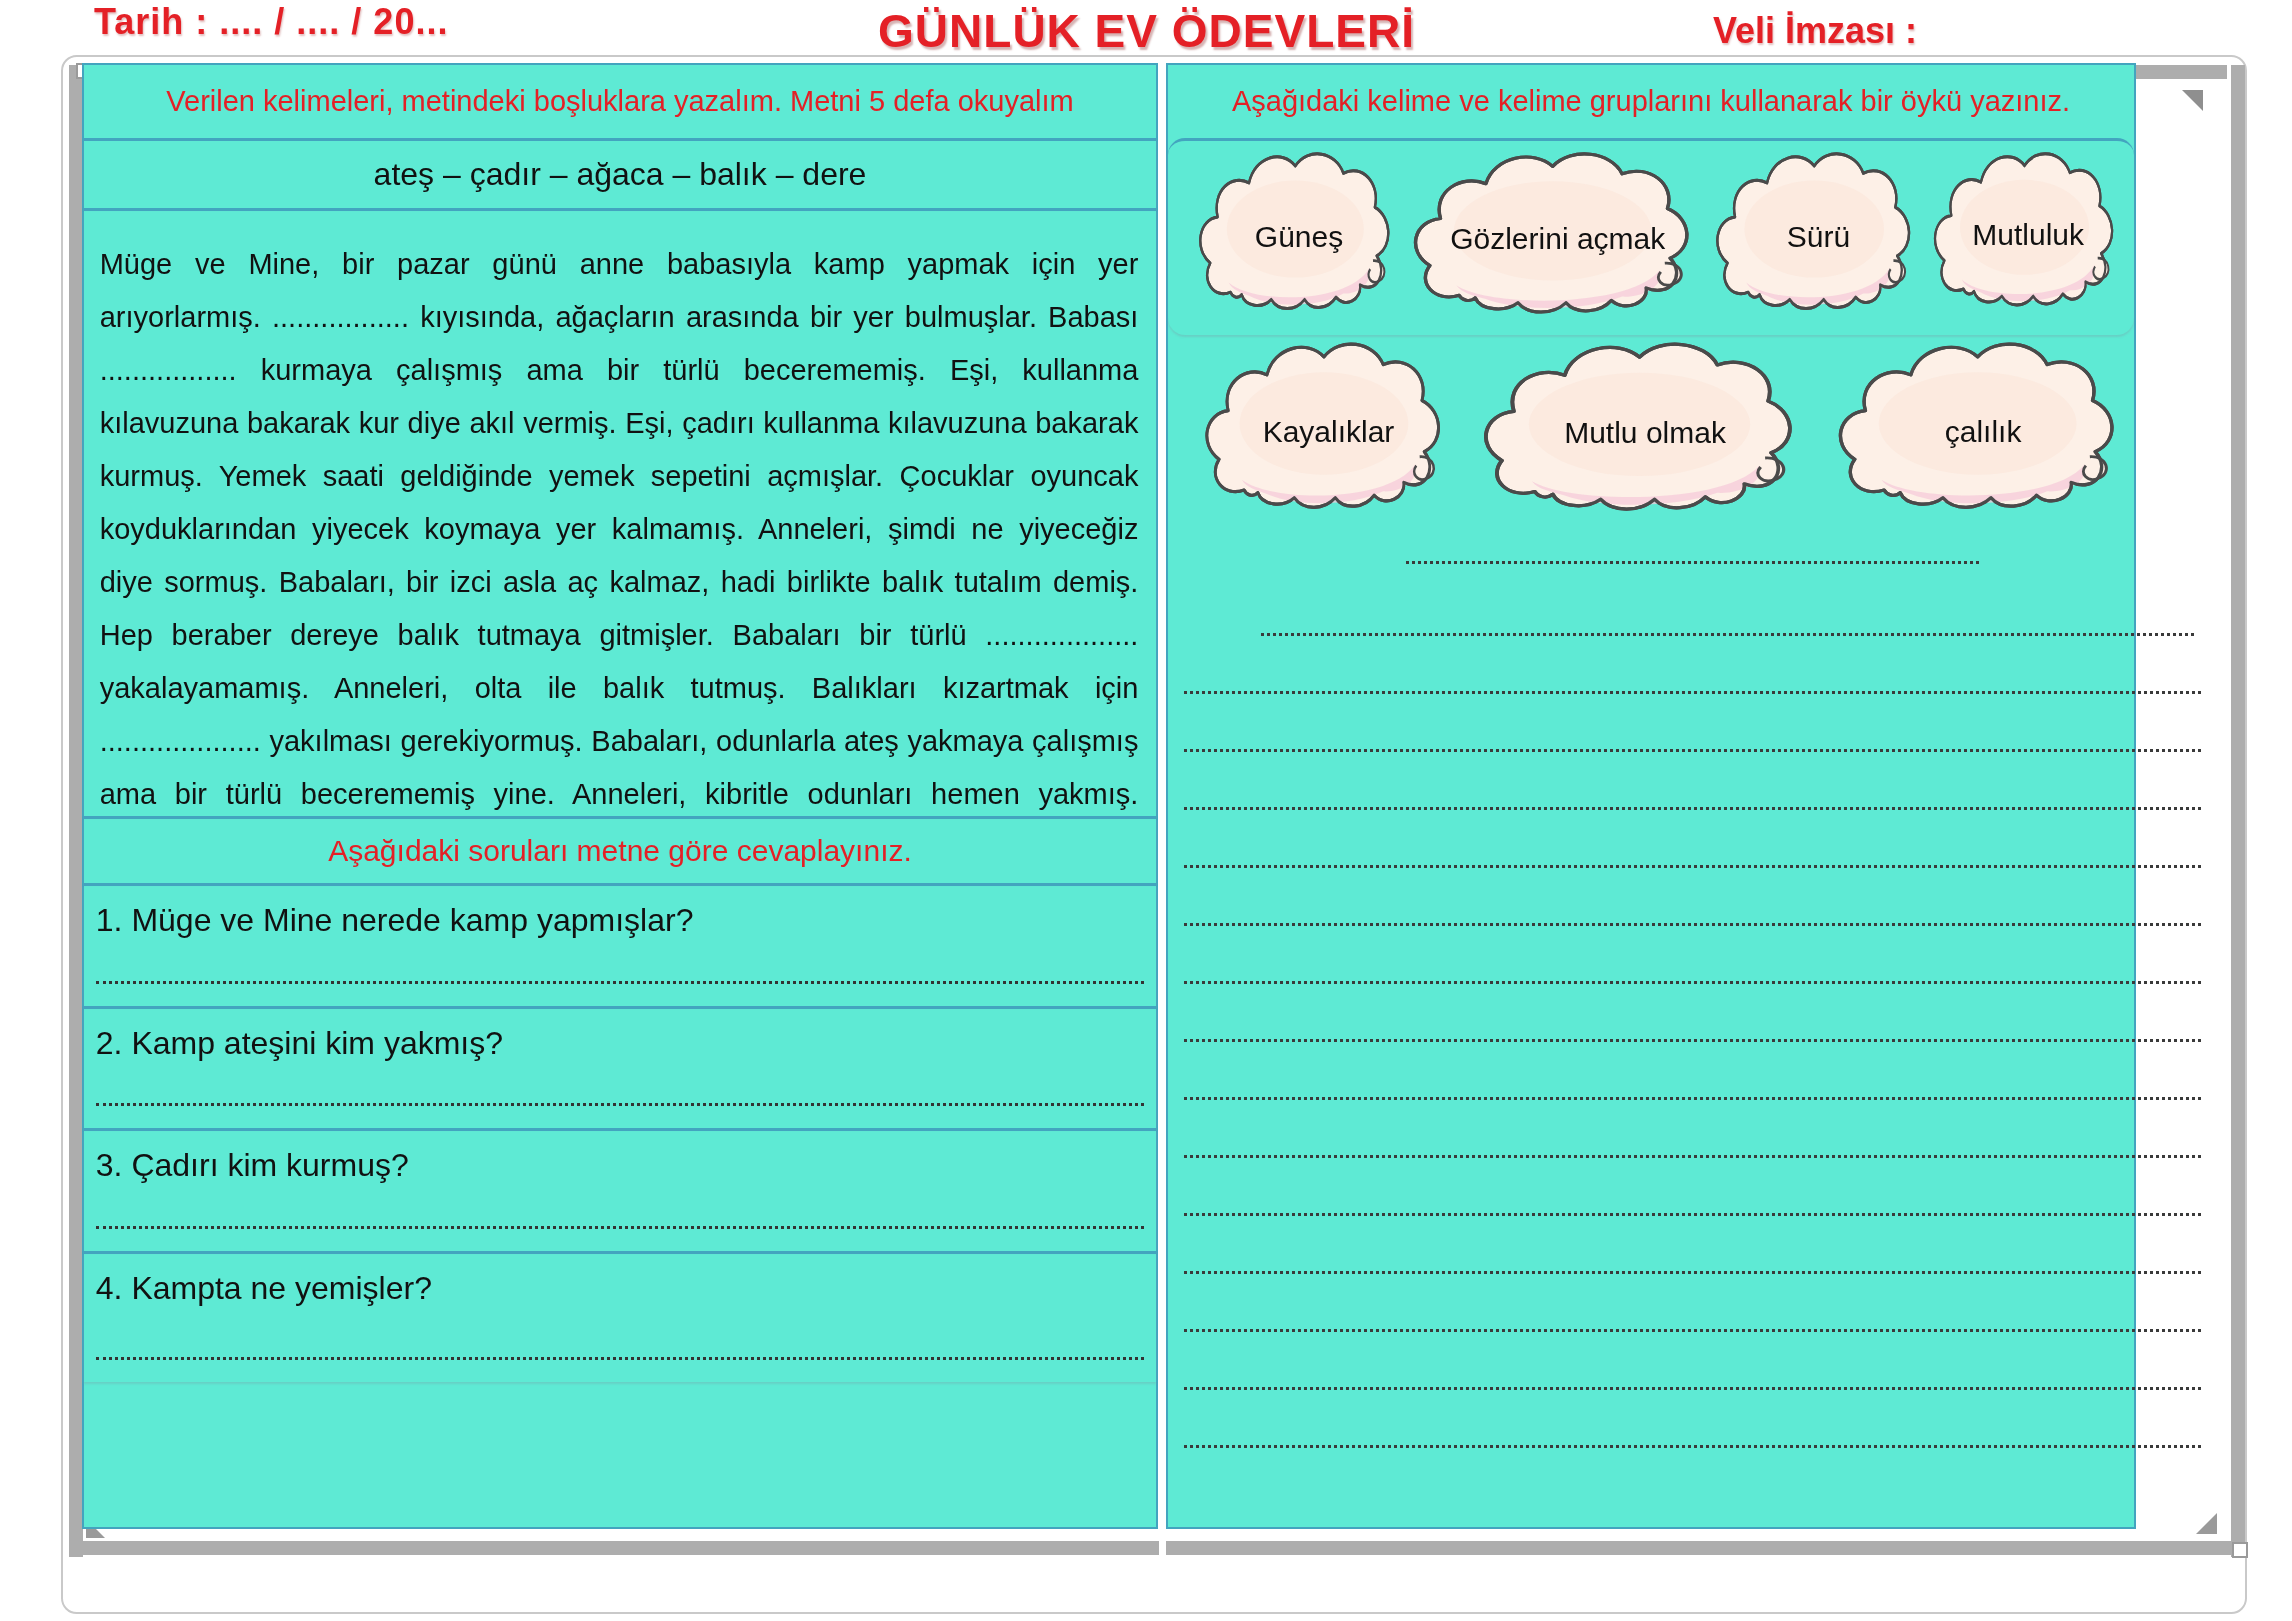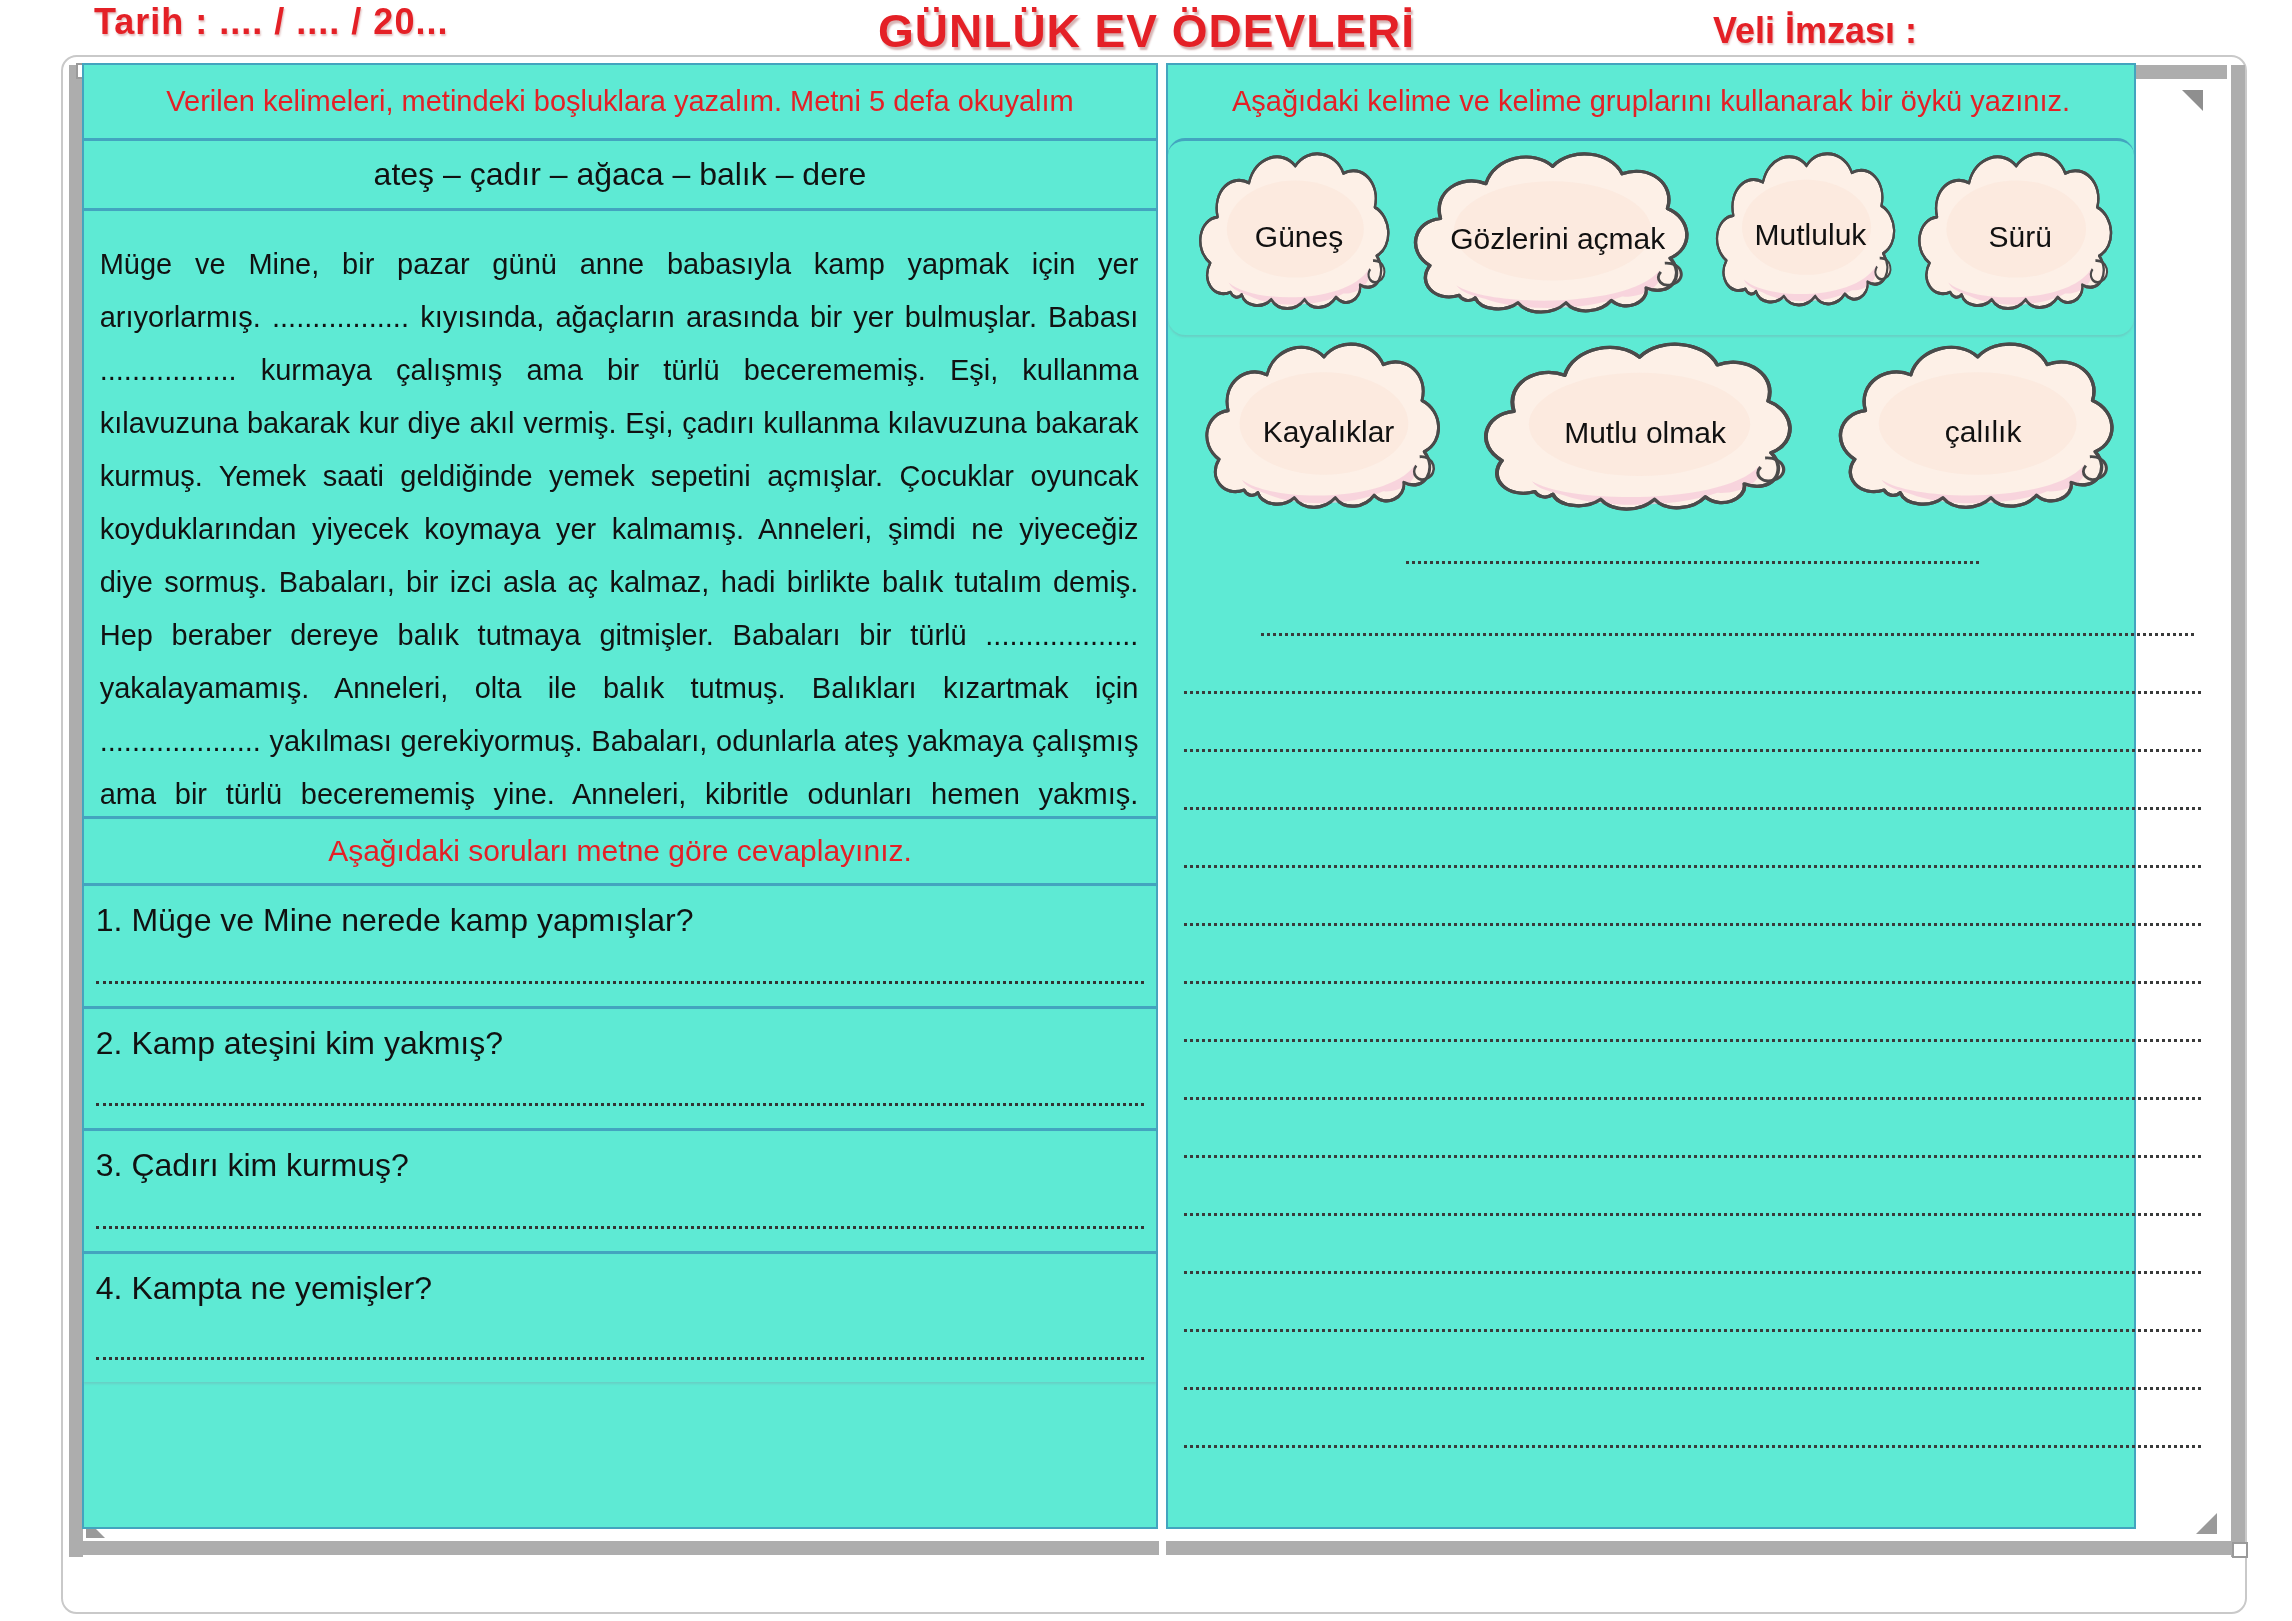--- a/index.html
+++ b/index.html
@@ -143,31 +143,31 @@
           <use href="#cloudShape"></use>
         </svg>
       <span class="clabel">Güneş</span>
     </div>
     <div class="cloud c-gozlerini">
       <svg aria-hidden="true" viewBox="0 0 300 190" width="294" height="186">
           <use href="#cloudShape"></use>
         </svg>
       <span class="clabel">Gözlerini açmak</span>
     </div>
+    <div class="cloud c-suru">
+      <svg aria-hidden="true" viewBox="0 0 212 186" width="208" height="182">
+          <use href="#cloudShape"></use>
+        </svg>
+      <span class="clabel">Sürü</span>
+    </div>
     <div class="cloud c-mutluluk">
       <svg aria-hidden="true" viewBox="0 0 196 182" width="192" height="178">
           <use href="#cloudShape"></use>
         </svg>
       <span class="clabel">Mutluluk</span>
-    </div>
-    <div class="cloud c-suru">
-      <svg aria-hidden="true" viewBox="0 0 212 186" width="208" height="182">
-          <use href="#cloudShape"></use>
-        </svg>
-      <span class="clabel">Sürü</span>
     </div>
   </div>
 
   <div class="cloud-row row2">
     <div class="cloud c-kayaliklar">
       <svg aria-hidden="true" viewBox="0 0 256 196" width="251" height="192">
           <use href="#cloudShape"></use>
         </svg>
       <span class="clabel">Kayalıklar</span>
     </div>

